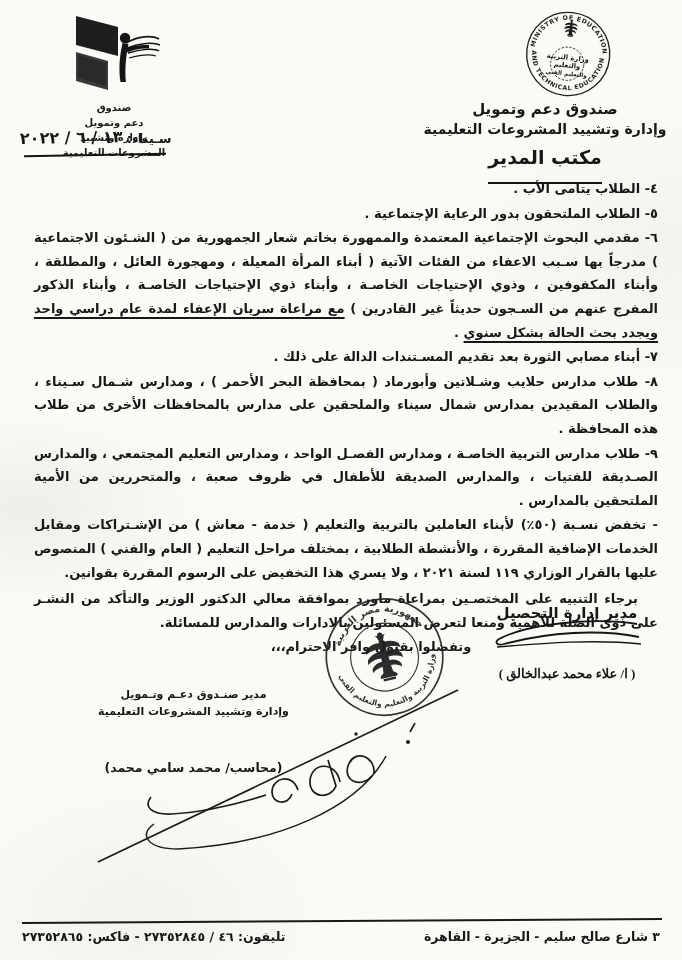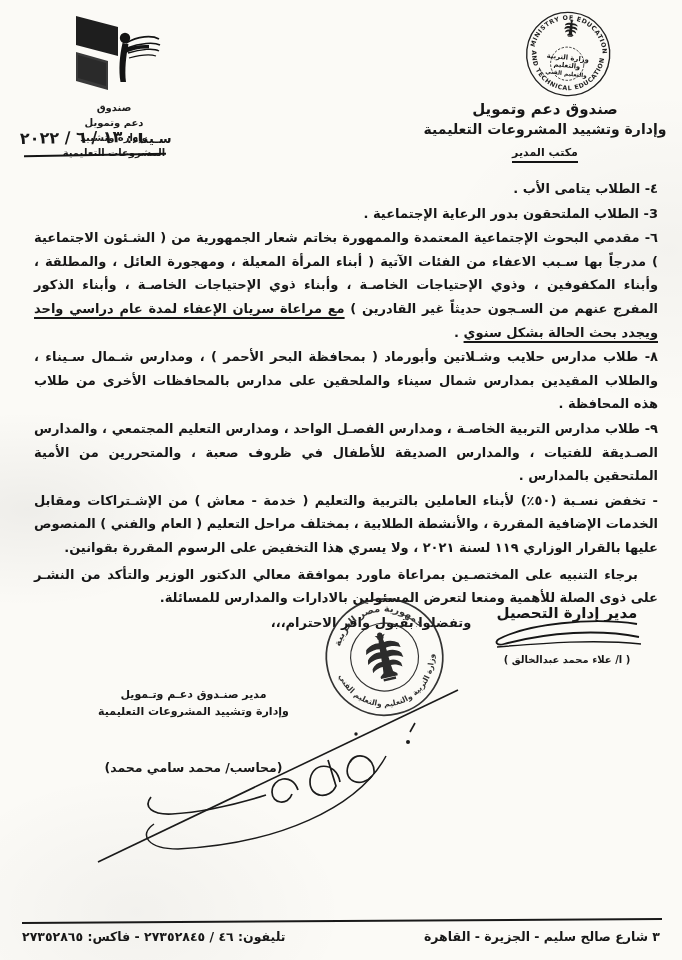--- a/index.html
+++ b/index.html
@@ -18,33 +18,33 @@
   .logo-text{font-size:10px;font-weight:bold;line-height:1.5;margin-top:-4px;color:#1c1c1c;}
   .date-row{position:absolute;top:128px;left:20px;width:160px;font-weight:bold;
     font-size:13px;white-space:nowrap;text-align:left;}
   .date-row .date-value{font-size:16px;display:inline-block;transform:rotate(-1deg);}
   .date-underline{position:absolute;top:154px;left:24px;width:142px;border-top:2.4px solid #141414;transform:rotate(-1deg);}
   
   .seal{position:absolute;top:10px;left:524px;transform:rotate(6deg);}
   .org{position:absolute;top:100px;left:420px;width:250px;text-align:center;font-weight:bold;}
   .org-line1{font-size:15px;}
   .org-line2{font-size:14px;margin-top:3px;}
-  .office{display:inline-block;margin-top:9px;font-size:11px;border-bottom:2.2px solid #141414;padding-bottom:2px;}
+  .office{display:inline-block;margin-top:9px;font-size:19px;border-bottom:2.2px solid #141414;padding-bottom:14px;}
   
   .body{position:absolute;top:177px;right:24px;left:34px;
     font-size:13px;font-weight:bold;line-height:23.6px;text-align:justify;}
   .body p{margin:0 0 1px 0;}
   .u{text-decoration:underline;text-decoration-thickness:1.6px;text-underline-offset:4px;}
   .closing{text-indent:20px;margin-top:3px !important;}
   .salutation{text-align:center;padding-left:50px;}
   
   .sig-right{position:absolute;top:604px;left:462px;width:210px;text-align:center;font-weight:bold;}
   .sig-right .sig-title{font-size:15px;}
   .sig-right svg{display:block;margin:-6px auto 0 auto;}
-  .sig-right .sig-name{font-size:10px;margin-top:0;}
+  .sig-right .sig-name{font-size:13px;margin-top:12px;font-family:Liberation Serif, serif;}
   .stamp{position:absolute;top:594px;left:322px;transform:rotate(-13deg);opacity:.93;}
   .sig-left{position:absolute;top:686px;left:86px;width:215px;text-align:center;font-weight:bold;}
   .sig-left .sig-title{font-size:11px;line-height:1.55;}
   .sig-left .sig-name{font-size:12.5px;margin-top:40px;}
   .big-sig{position:absolute;top:676px;left:56px;pointer-events:none;}
   
   .footer-line{position:absolute;top:920px;left:22px;right:20px;border-top:2.6px solid #191919;transform:rotate(-0.35deg);}
   .footer{position:absolute;top:929px;left:22px;right:22px;display:flex;justify-content:space-between;
     font-size:12.5px;font-weight:bold;}
   .stamp-ink{color:#242424;}
@@ -112,22 +112,23 @@
   </div>
 
   <div class="org">
     <div class="org-line1">صندوق دعم وتمويل</div>
     <div class="org-line2">وإدارة وتشييد المشروعات التعليمية</div>
     <div><span class="office">مكتب المدير</span></div>
   </div>
 
   <div class="body">
     <p>٤- الطلاب يتامى الأب .</p>
-    <p>3- الطلاب الملتحقون بدور الرعاية الإجتماعية .</p>
+    <p>٥- الطلاب الملتحقون بدور الرعاية الإجتماعية .</p>
     <p><span>٦- مقدمي البحوث الإجتماعية المعتمدة والممهورة بخاتم شعار الجمهورية من ( الشـئون الاجتماعية ) مدرجاً بها سـبب الاعفاء من الفئات الآتية ( أبناء المرأة المعيلة ، ومهجورة العائل ، والمطلقة ، وأبناء المكفوفين ، وذوي الإحتياجات الخاصـة ، وأبناء ذوي الإحتياجات الخاصـة ، وأبناء الذكور المفرج عنهم من السـجون حديثاً غير القادرين ) </span><span class="u">مع مراعاة سريان الإعفاء لمدة عام دراسي واحد ويجدد بحث الحالة بشكل سنوي</span><span> .</span></p>
+    <p>٧- أبناء مصابي الثورة بعد تقديم المسـتندات الدالة على ذلك .</p>
     <p>٨- طلاب مدارس حلايب وشـلاتين وأبورماد ( بمحافظة البحر الأحمر ) ، ومدارس شـمال سـيناء ، والطلاب المقيدين بمدارس شمال سيناء والملحقين على مدارس بالمحافظات الأخرى من طلاب هذه المحافظة .</p>
     <p>٩- طلاب مدارس التربية الخاصـة ، ومدارس الفصـل الواحد ، ومدارس التعليم المجتمعي ، والمدارس الصـديقة للفتيات ، والمدارس الصديقة للأطفال في ظروف صعبة ، والمتحررين من الأمية الملتحقين بالمدارس .</p>
     <p>- تخفض نسـبة (٥٠٪) لأبناء العاملين بالتربية والتعليم ( خدمة - معاش ) من الإشـتراكات ومقابل الخدمات الإضافية المقررة ، والأنشطة الطلابية ، بمختلف مراحل التعليم ( العام والفني ) المنصوص عليها بالقرار الوزاري ١١٩ لسنة ٢٠٢١ ، ولا يسري هذا التخفيض على الرسوم المقررة بقوانين.</p>
     <p class="closing">برجاء التنبيه على المختصـين بمراعاة ماورد بموافقة معالي الدكتور الوزير والتأكد من النشـر على ذوى الصلة للأهمية ومنعا لتعرض المسئولين بالادارات والمدارس للمسائلة.</p>
     <p class="salutation">وتفضلوا بقبول وافر الاحترام،،،</p>
   </div>
 
   <div class="sig-right">
     <div class="sig-title">مدير إدارة التحصيل</div>
     <svg width="160" height="38" viewBox="0 0 160 38">

